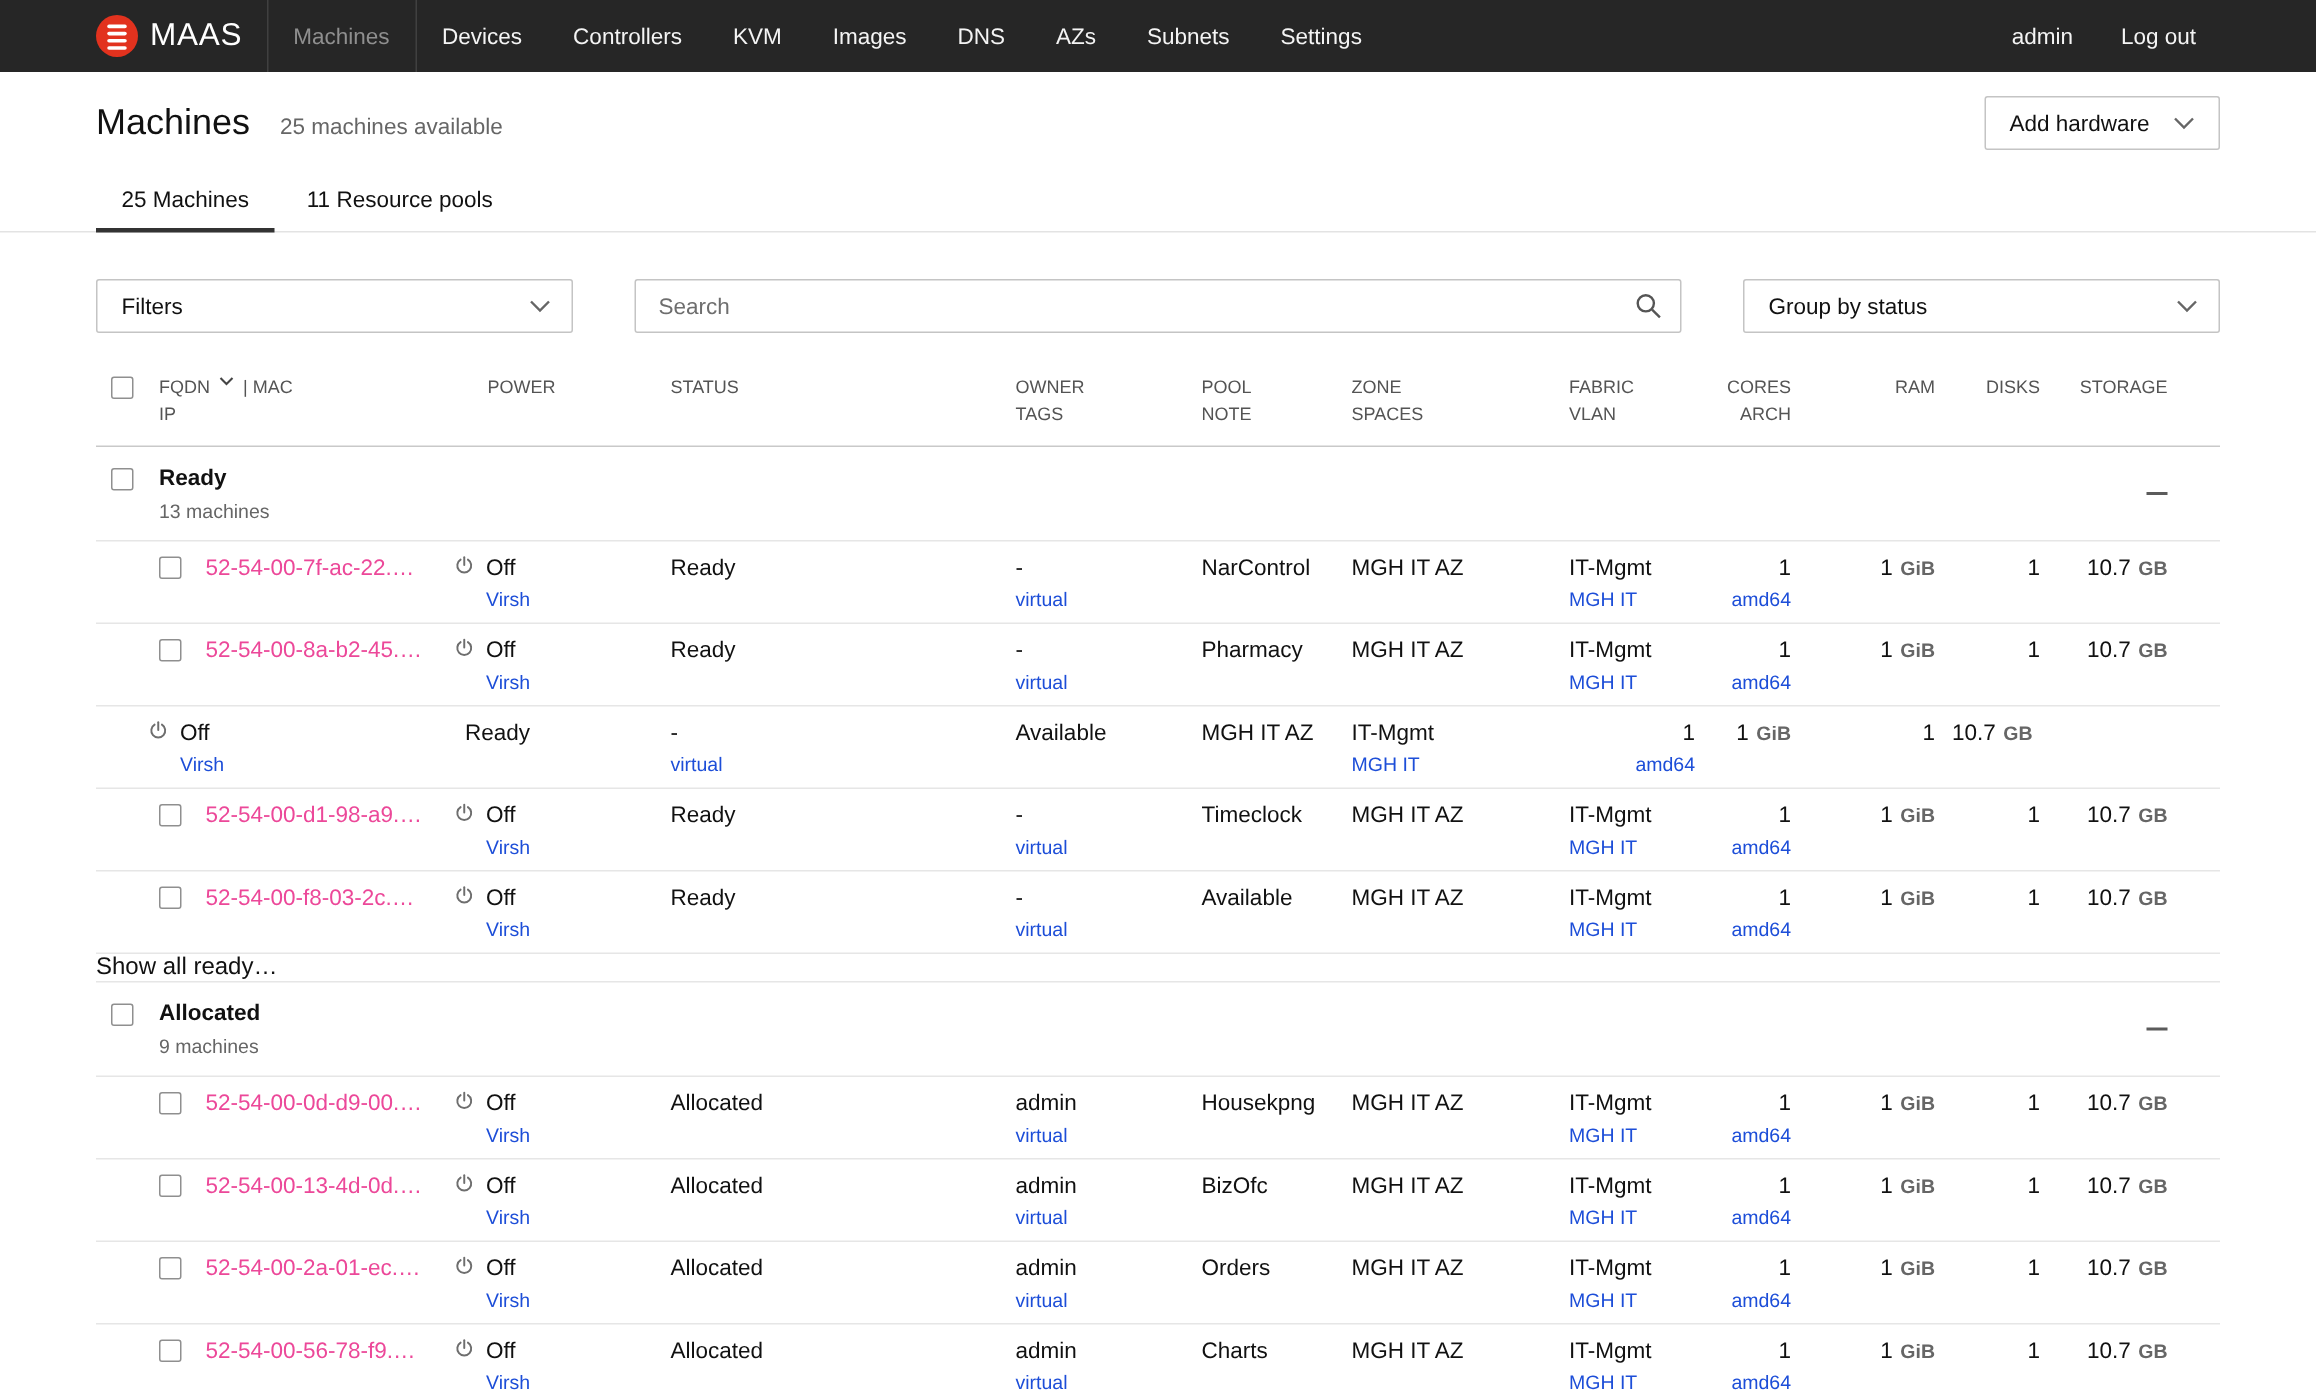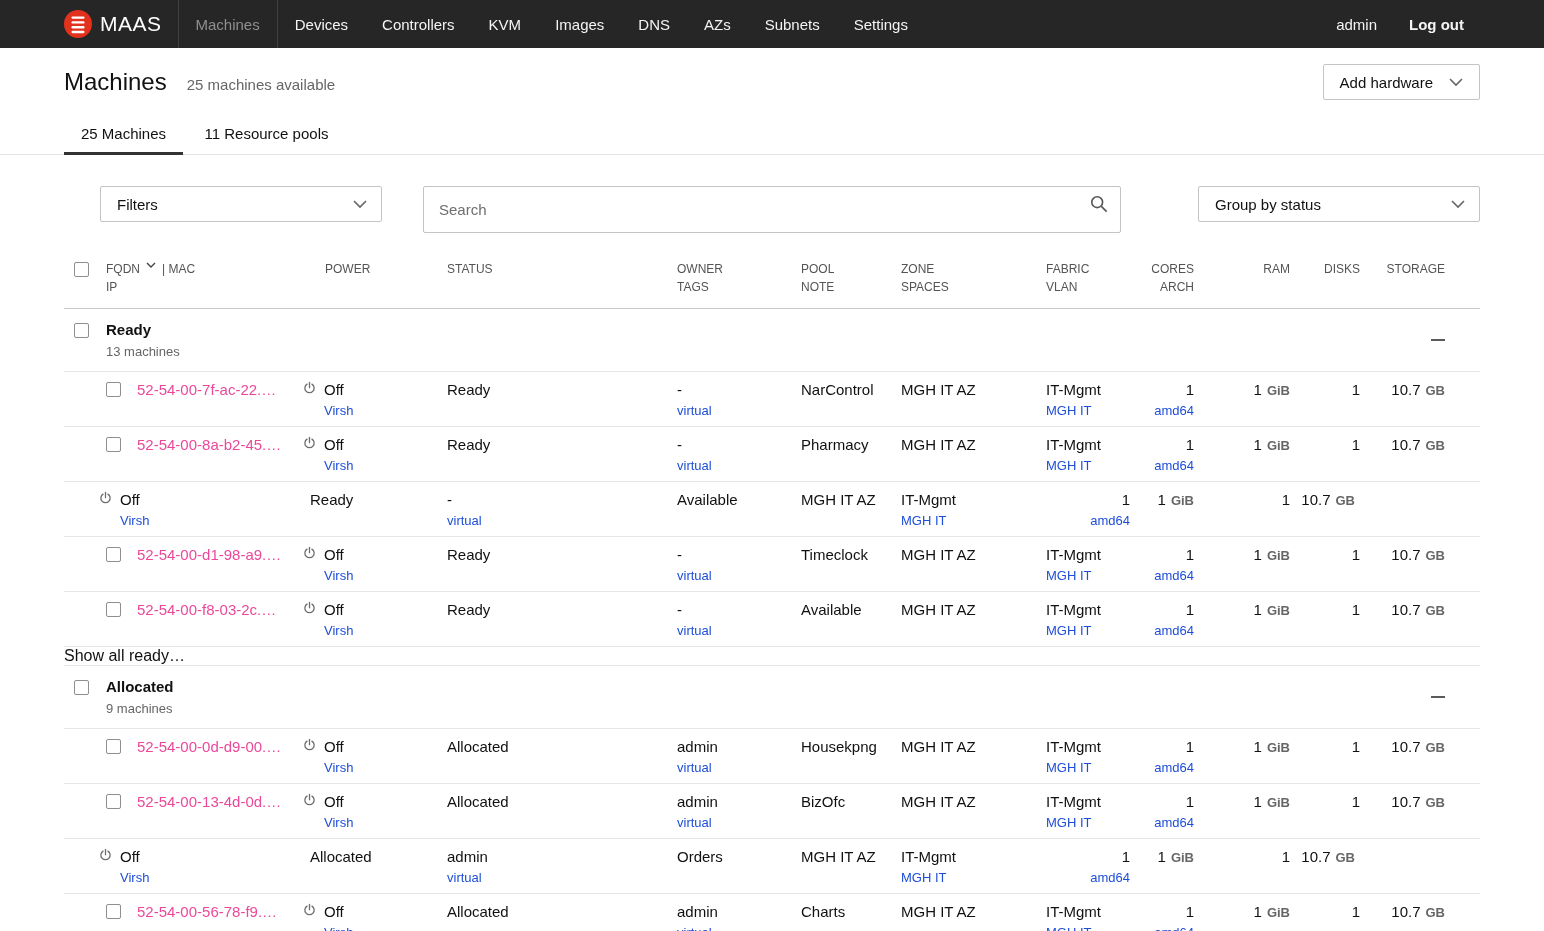--- a/index.html
+++ b/index.html
@@ -16,43 +16,43 @@
 
   
   .topnav { height: 48px; background: #262626; display: flex; align-items: stretch; padding: 0 64px; }
   .brand { display: flex; align-items: center; gap: 8px; margin-right: 16px; cursor: pointer; text-align: right; }
   .brand-text { color: #fff; font-size: 21px; font-weight: 400; letter-spacing: .5px; }
   .nav-items { display: flex; align-items: stretch; }
   .nav-item { display: flex; align-items: center; padding: 0 17px; color: #f4f4f4; font-size: 15px; cursor: pointer; }
   .nav-item.active { color: #8f8f8f; border-left: 1px solid #404040; border-right: 1px solid #404040; }
   .nav-right { margin-left: auto; display: flex; align-items: stretch; }
   .nav-right .nav-item { padding: 0 16px; }
-  .nav-right .nav-item:last-child { padding-right: 16px; font-weight: bold; }
+  .nav-right .nav-item:last-child { padding-right: 16px; }
 
   
   .title-row { display: flex; justify-content: space-between; align-items: center; margin: 16px 64px 0; }
   .title-group { display: flex; align-items: baseline; gap: 20px; }
   h1 { font-size: 24px; font-weight: 400; color: #111; }
   .subtitle { font-size: 15px; color: #666; }
   .btn { display: flex; align-items: center; gap: 16px; height: 36px; padding: 0 16px;
          background: #fff; border: 1px solid #c4c4c4; border-radius: 2px;
          font-size: 15px; color: #111; cursor: pointer; font-family: inherit; }
 
   .tabs-wrap { border-bottom: 1px solid #e3e3e3; margin-top: 16px; padding: 0 64px; }
   .tab { display: inline-block; padding: 9px 17px 12px; font-size: 15px; color: #111; position: relative; cursor: pointer; }
   .tab.active::after { content: ""; position: absolute; left: 0; right: 0; bottom: -1px; height: 3px; background: #333; }
 
   
   main { padding: 0 64px; }
   .filter-row { display: flex; gap: 41px; margin-top: 31px; }
-  .select { width: 282px; height: 36px; flex: none; border: 1px solid #c4c4c4; border-radius: 2px;
+  .select { width: 318px; height: 36px; flex: none; border: 1px solid #c4c4c4; border-radius: 2px;
             display: flex; align-items: center; justify-content: space-between;
-            padding: 0 14px 0 16px; font-size: 15px; background: #fff; cursor: pointer; margin-left: 36px; }
+            padding: 0 14px 0 16px; font-size: 15px; background: #fff; cursor: pointer; }
   .search-wrap { flex: 1; position: relative; }
-  .search-wrap input { width: 100%; height: 47px; border: 1px solid #c4c4c4; border-radius: 2px;
+  .search-wrap input { width: 100%; height: 36px; border: 1px solid #c4c4c4; border-radius: 2px;
                        padding: 0 44px 0 15px; font-size: 15px; font-family: inherit; color: #111; }
   .search-wrap input::placeholder { color: #6e6e6e; }
   .search-icon { position: absolute; right: 13px; top: 9px; cursor: pointer; line-height: 0; }
 
   
   .table { margin-top: 17px; }
   .thead { display: grid; grid-template-columns: var(--cols); padding: 12px 0 13px;
            border-bottom: 1px solid #c9c9c9; font-size: 12px; color: #545454; }
   .th { line-height: 1.2; }
   .l1 { display: flex; align-items: flex-start; gap: 6px; }
@@ -480,20 +480,24 @@
           <div class="right">
             <div class="num">1</div>
             <div class="sub">amd64</div>
           </div>
           <div class="right"><span class="num">1</span><span class="unit">GiB</span></div>
           <div class="right num">1</div>
           <div class="right st"><span class="num">10.7</span><span class="unit">GB</span></div>
         </div>
         <div class="trow">
           <div></div>
+          <div class="fqdn-cell">
+            <span class="cb"></span>
+            <a class="link">52-54-00-2a-01-ec.…</a>
+          </div>
           <div class="power-cell">
             <div class="power-l1">
               <span style="line-height: 0;"><svg width="13" height="14" viewBox="0 0 16 16" fill="none" stroke="#6e6e6e" stroke-width="1.6" stroke-linecap="round">
                   <path d="M8 1.2v6.4"></path>
                   <path d="M5 3.2a5.7 5.7 0 1 0 6 0"></path>
                 </svg></span>
               <span>Off</span>
             </div>
             <div class="sub">Virsh</div>
           </div>

